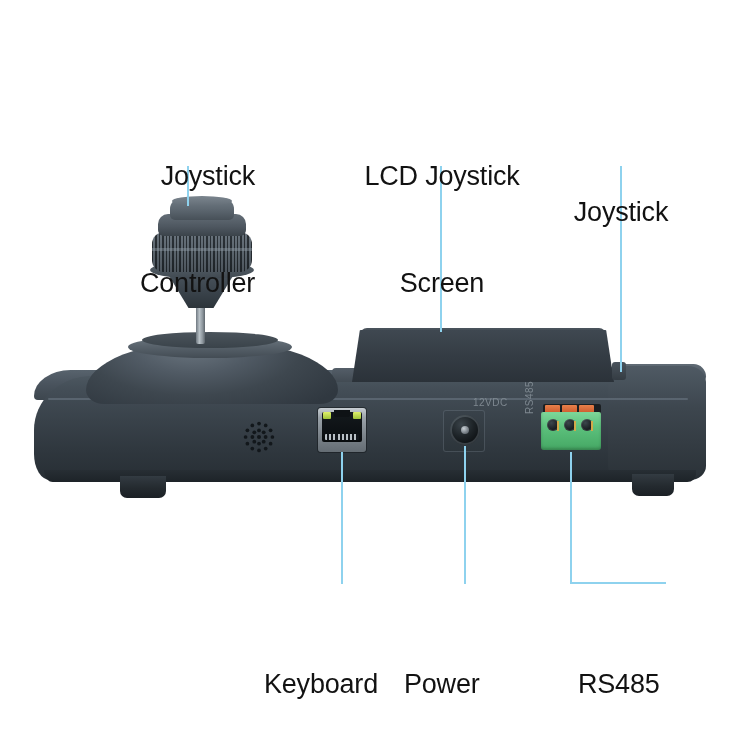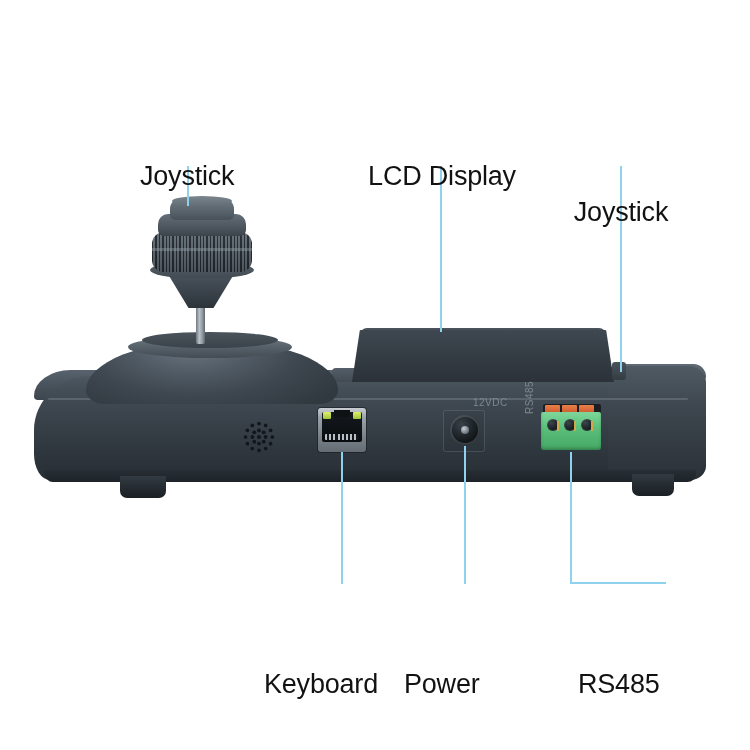--- a/index.html
+++ b/index.html
@@ -513,24 +513,26 @@
   <div class="leader v" style="left:187px; top:166px;  height:40px;"></div>
   <div class="leader v" style="left:440px; top:166px;  height:166px;"></div>
   <div class="leader v" style="left:620px; top:166px;  height:206px;"></div>
   <div class="leader v" style="left:341px; top:452px;  height:132px;"></div>
   <div class="leader v" style="left:464px; top:446px;  height:138px;"></div>
   <div class="leader v" style="left:570px; top:452px;  height:132px;"></div>
   <div class="leader h" style="left:570px; top:582px;  width:96px;"></div>
 
   <div class="callout c-left" style="left:140px; top:88px;">
     <div>Joystick</div>
+    <div>Controller</div>
   </div>
 
   <div class="callout c-center" style="left:350px; top:88px; width:184px;">
-    <div>LCD Display</div>
+    <div>LCD Joystick</div>
+    <div>Screen</div>
   </div>
 
   <div class="callout c-center" style="left:548px; top:124px; width:146px;">
     <div>Joystick</div>
   </div>
 
   <div class="callout c-left" style="left:264px; top:596px;">
     <div>Keyboard</div>
     
   </div>

